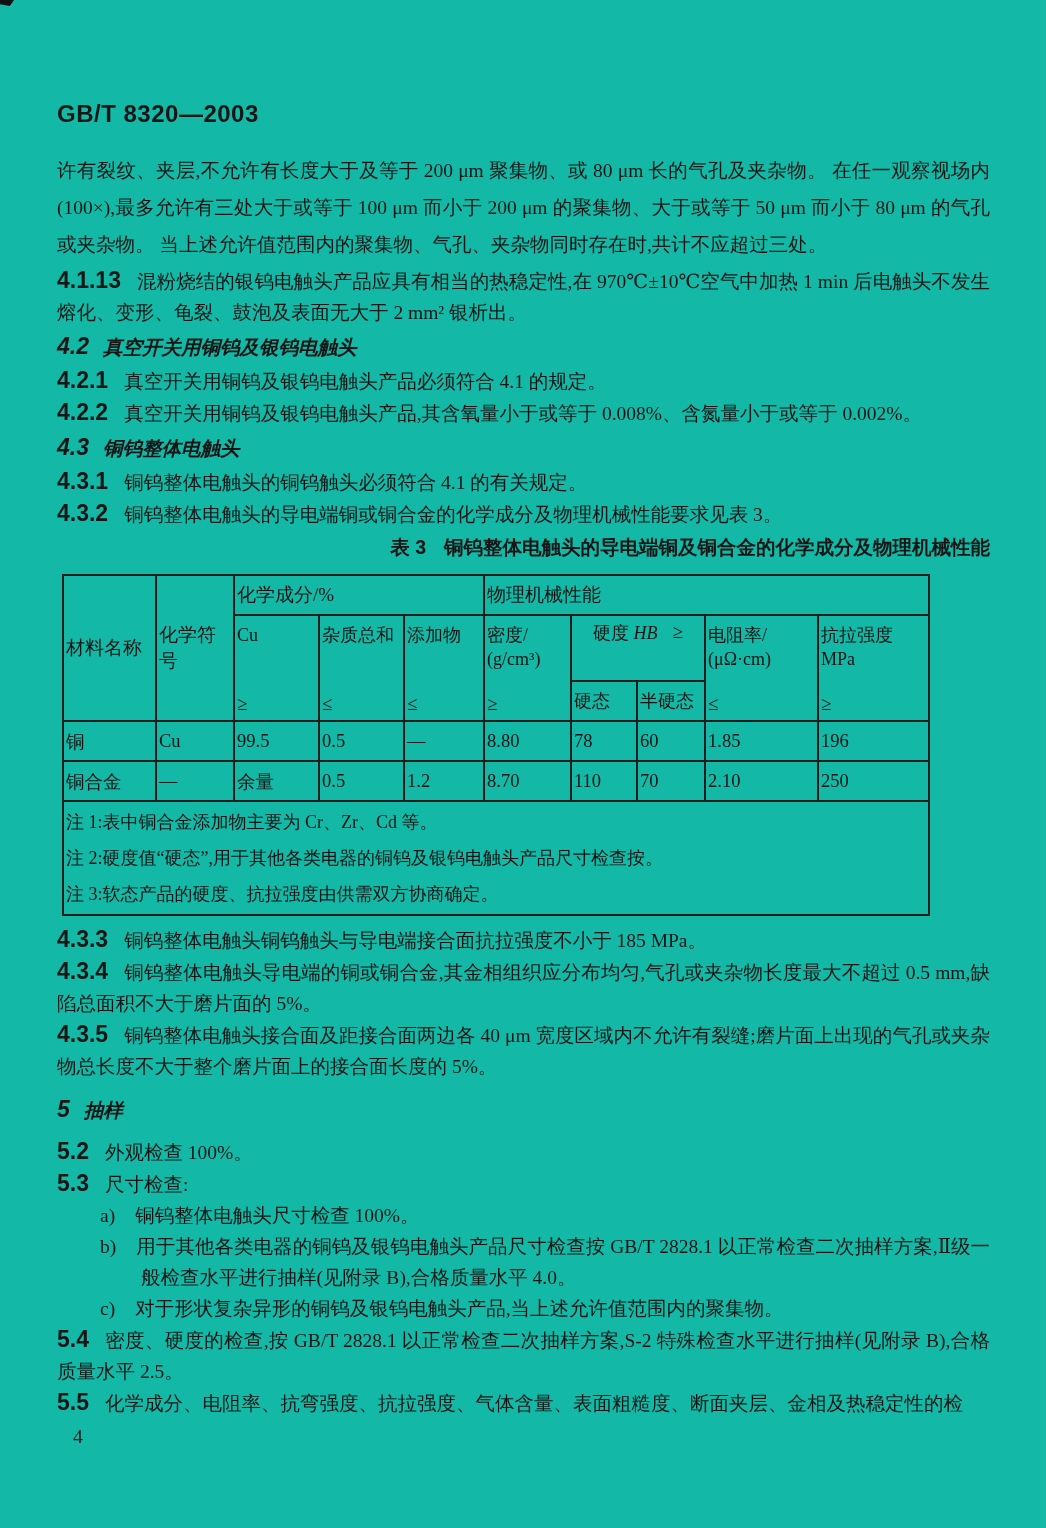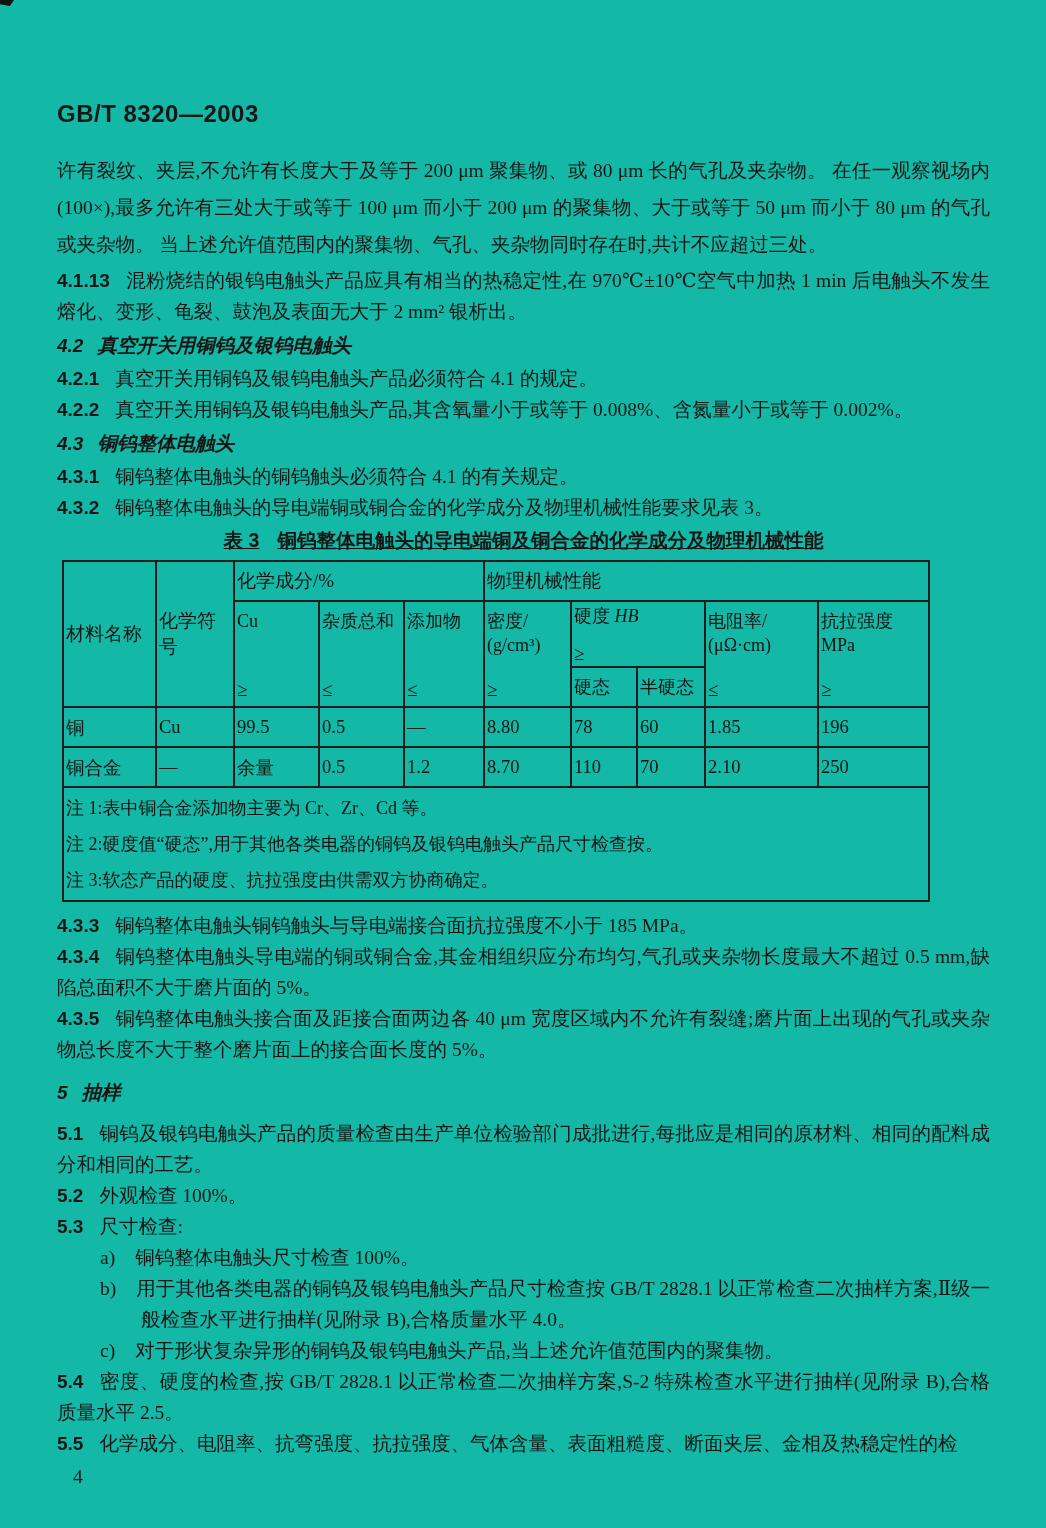--- a/index.html
+++ b/index.html
@@ -16,49 +16,48 @@
   .content{position:absolute;left:57px;top:100px;width:933px;}
   .doc-code{
     font-family:"Liberation Sans","DejaVu Sans",sans-serif;
     font-weight:bold;font-size:24px;letter-spacing:.5px;
     margin:0 0 24px 0;
   }
   p.body-p{margin:0;font-size:19.5px;line-height:31px;text-align:justify;}
   p.intro{line-height:37px;margin-bottom:2px;}
   .num{
     font-family:"Liberation Sans","DejaVu Sans",sans-serif;
-    font-weight:bold;font-size:19px;margin-right:16px;white-space:nowrap;
+    font-weight:bold;font-size:23px;margin-right:16px;white-space:nowrap;
   }
   p.heading{margin:3px 0 2px 0;font-size:19.5px;line-height:31px;font-weight:bold;font-style:italic;}
   p.heading .num{margin-right:14px;}
   p.heading .h-title{font-family:"Liberation Sans","DejaVu Sans",sans-serif;font-weight:bold;}
   p.h5-heading{margin:12px 0 10px 0;}
   .tbl-title{
-    margin:4px 0 7px 0;text-align:center;font-weight:bold;font-size:19.5px;line-height:26px;
+    margin:4px 0 14px 0;text-align:right;font-weight:bold;font-size:19.5px;line-height:26px;
     font-family:"Liberation Sans","DejaVu Sans",sans-serif;
-    text-decoration:underline;
   }
   .tbl-title .t-num{margin-right:18px;}
   table.tbl{
     border-collapse:collapse;table-layout:fixed;
     width:868px;margin:0 0 8px 5px;
     font-size:18px;color:#141414;
   }
   table.tbl th,table.tbl td{
     border:2px solid #1d1d1d;
     font-weight:normal;text-align:left;vertical-align:middle;
     padding:2px 2px;
   }
   tr.grp th{height:34px;font-size:19px;}
   tr.names th{height:60px;}
   tr.subs th{height:34px;}
   tr.data td{height:34px;font-size:18.5px;}
   .cellflex{display:flex;flex-direction:column;justify-content:space-between;height:92px;padding:5px 0 3px 0;}
   .cellflex .op{font-size:19px;}
-  .hb-flex{display:flex;flex-direction:column;justify-content:center;gap:15px;height:54px;}
+  .hb-flex{display:flex;flex-direction:row;justify-content:center;gap:15px;height:54px;}
   .op{font-size:19px;line-height:22px;}
   .nm{line-height:24px;}
   td.notes{text-align:left;padding:10px 16px 14px 30px;}
   td.notes div{font-size:18px;line-height:36px;}
   .list-item{
     margin:0;font-size:19.5px;line-height:31px;text-align:justify;
     padding-left:84px;text-indent:-41px;
   }
   .marker{font-family:"Liberation Serif","DejaVu Serif",serif;margin-right:20px;}
   .page-num{margin:7px 0 0 16px;font-size:19.5px;}
@@ -194,21 +193,20 @@
       </table>
 
     <p class="body-p"><span class="num">4.3.3</span><span>铜钨整体电触头铜钨触头与导电端接合面抗拉强度不小于 185 MPa。</span></p>
 
     <p class="body-p"><span class="num">4.3.4</span><span>铜钨整体电触头导电端的铜或铜合金,其金相组织应分布均匀,气孔或夹杂物长度最大不超过 0.5 mm,缺陷总面积不大于磨片面的 5%。</span></p>
 
     <p class="body-p"><span class="num">4.3.5</span><span>铜钨整体电触头接合面及距接合面两边各 40 μm 宽度区域内不允许有裂缝;磨片面上出现的气孔或夹杂物总长度不大于整个磨片面上的接合面长度的 5%。</span></p>
 
     <p class="heading h5-heading"><span class="num">5</span><span class="h-title">抽样</span></p>
 
-    <p class="body-p"><span class="num">5.1</span><span>铜钨及银钨电触头产品的质量检查由生产单位检验部门成批进行,每批应是相同的原材料、相同的配料成分和相同的工艺。</span></p>
 
     <p class="body-p"><span class="num">5.2</span><span>外观检查 100%。</span></p>
 
     <p class="body-p"><span class="num">5.3</span><span>尺寸检查:</span></p>
 
     <p class="list-item"><span class="marker">a)</span><span>铜钨整体电触头尺寸检查 100%。</span></p>
 
     <p class="list-item"><span class="marker">b)</span><span>用于其他各类电器的铜钨及银钨电触头产品尺寸检查按 GB/T 2828.1 以正常检查二次抽样方案,Ⅱ级一般检查水平进行抽样(见附录 B),合格质量水平 4.0。</span></p>
 
     <p class="list-item"><span class="marker">c)</span><span>对于形状复杂异形的铜钨及银钨电触头产品,当上述允许值范围内的聚集物。</span></p>

